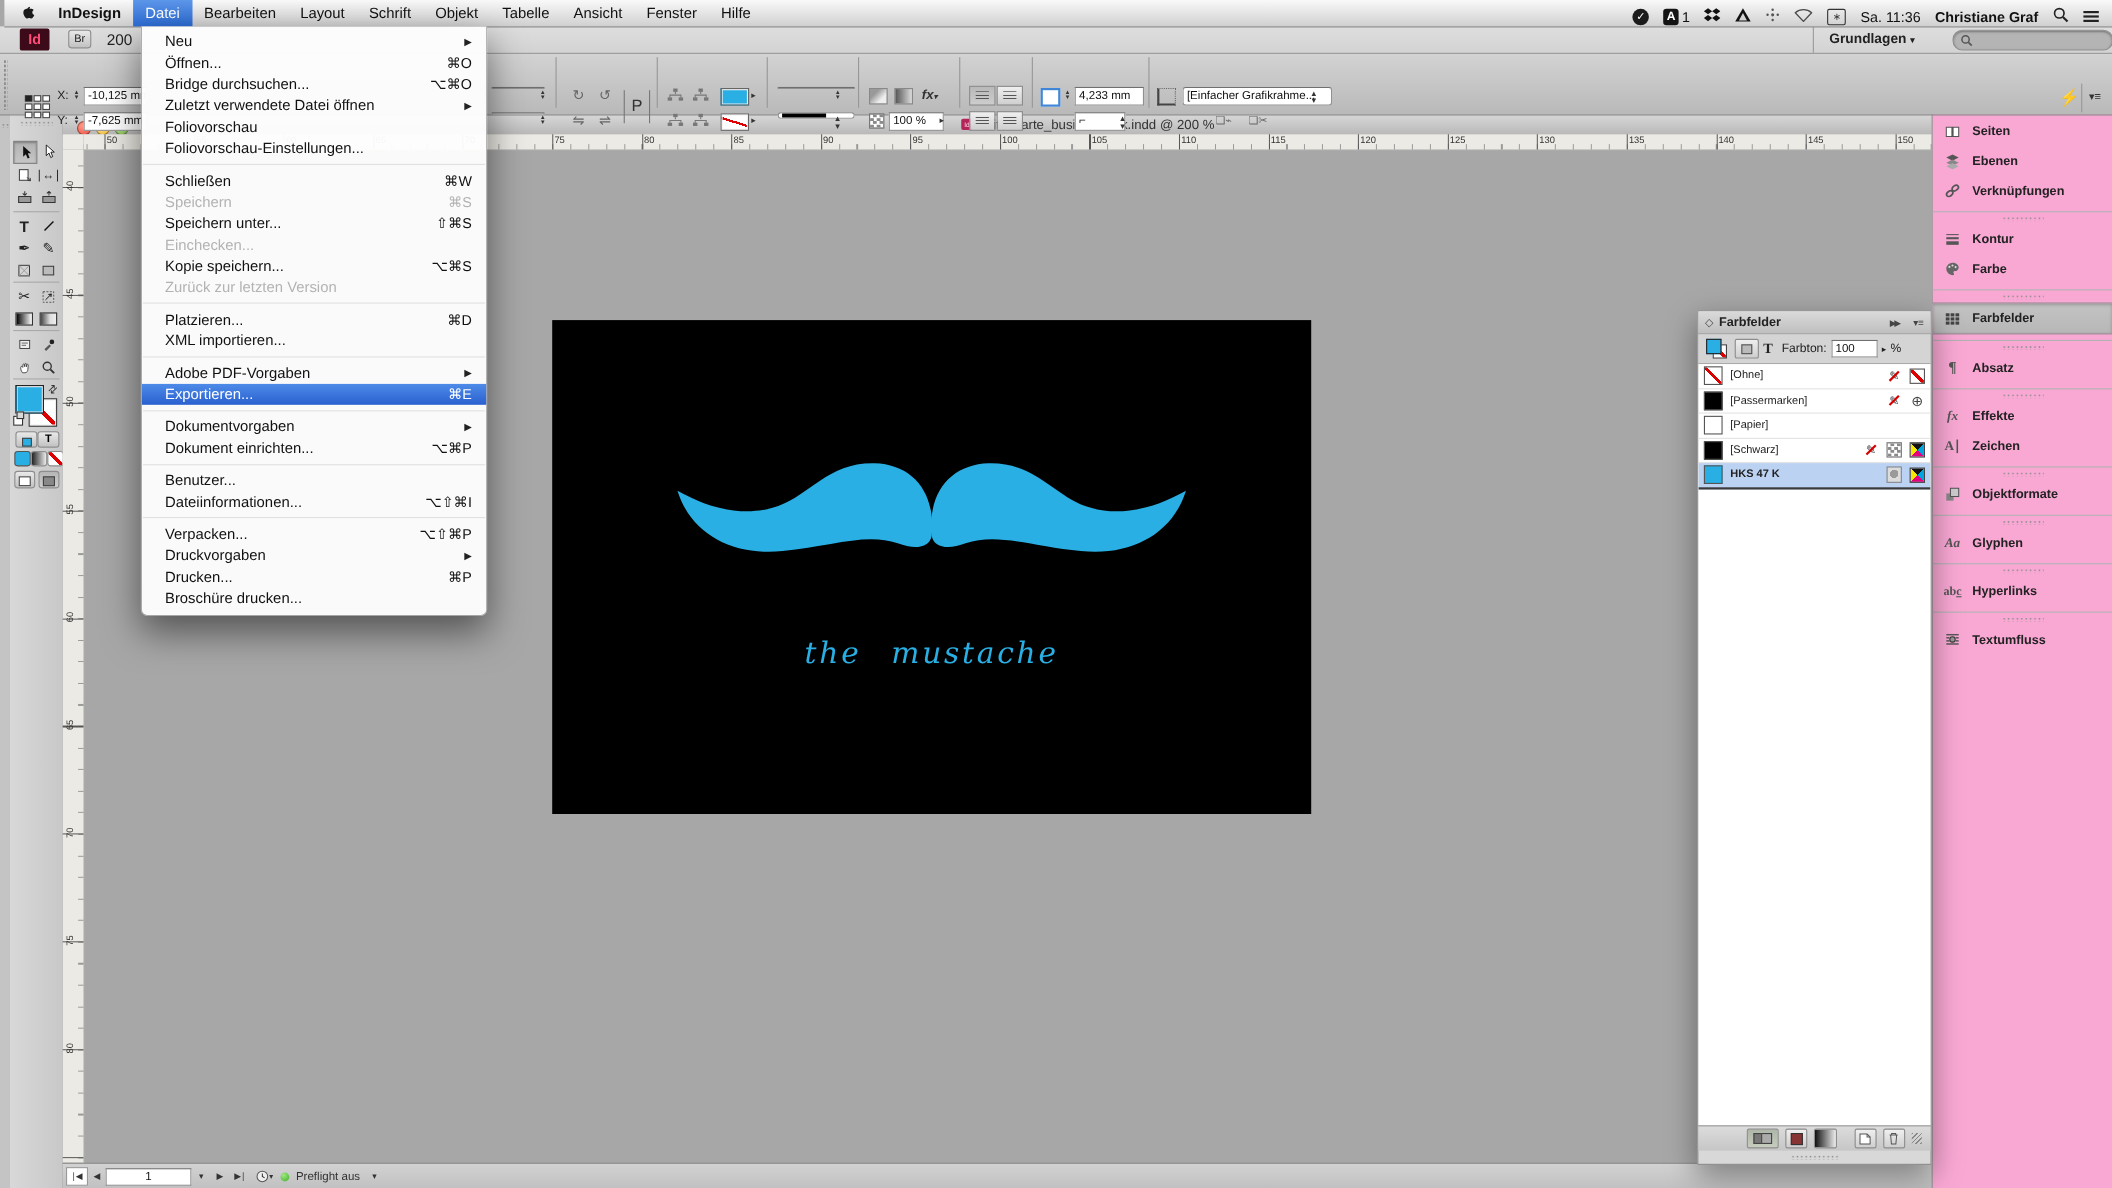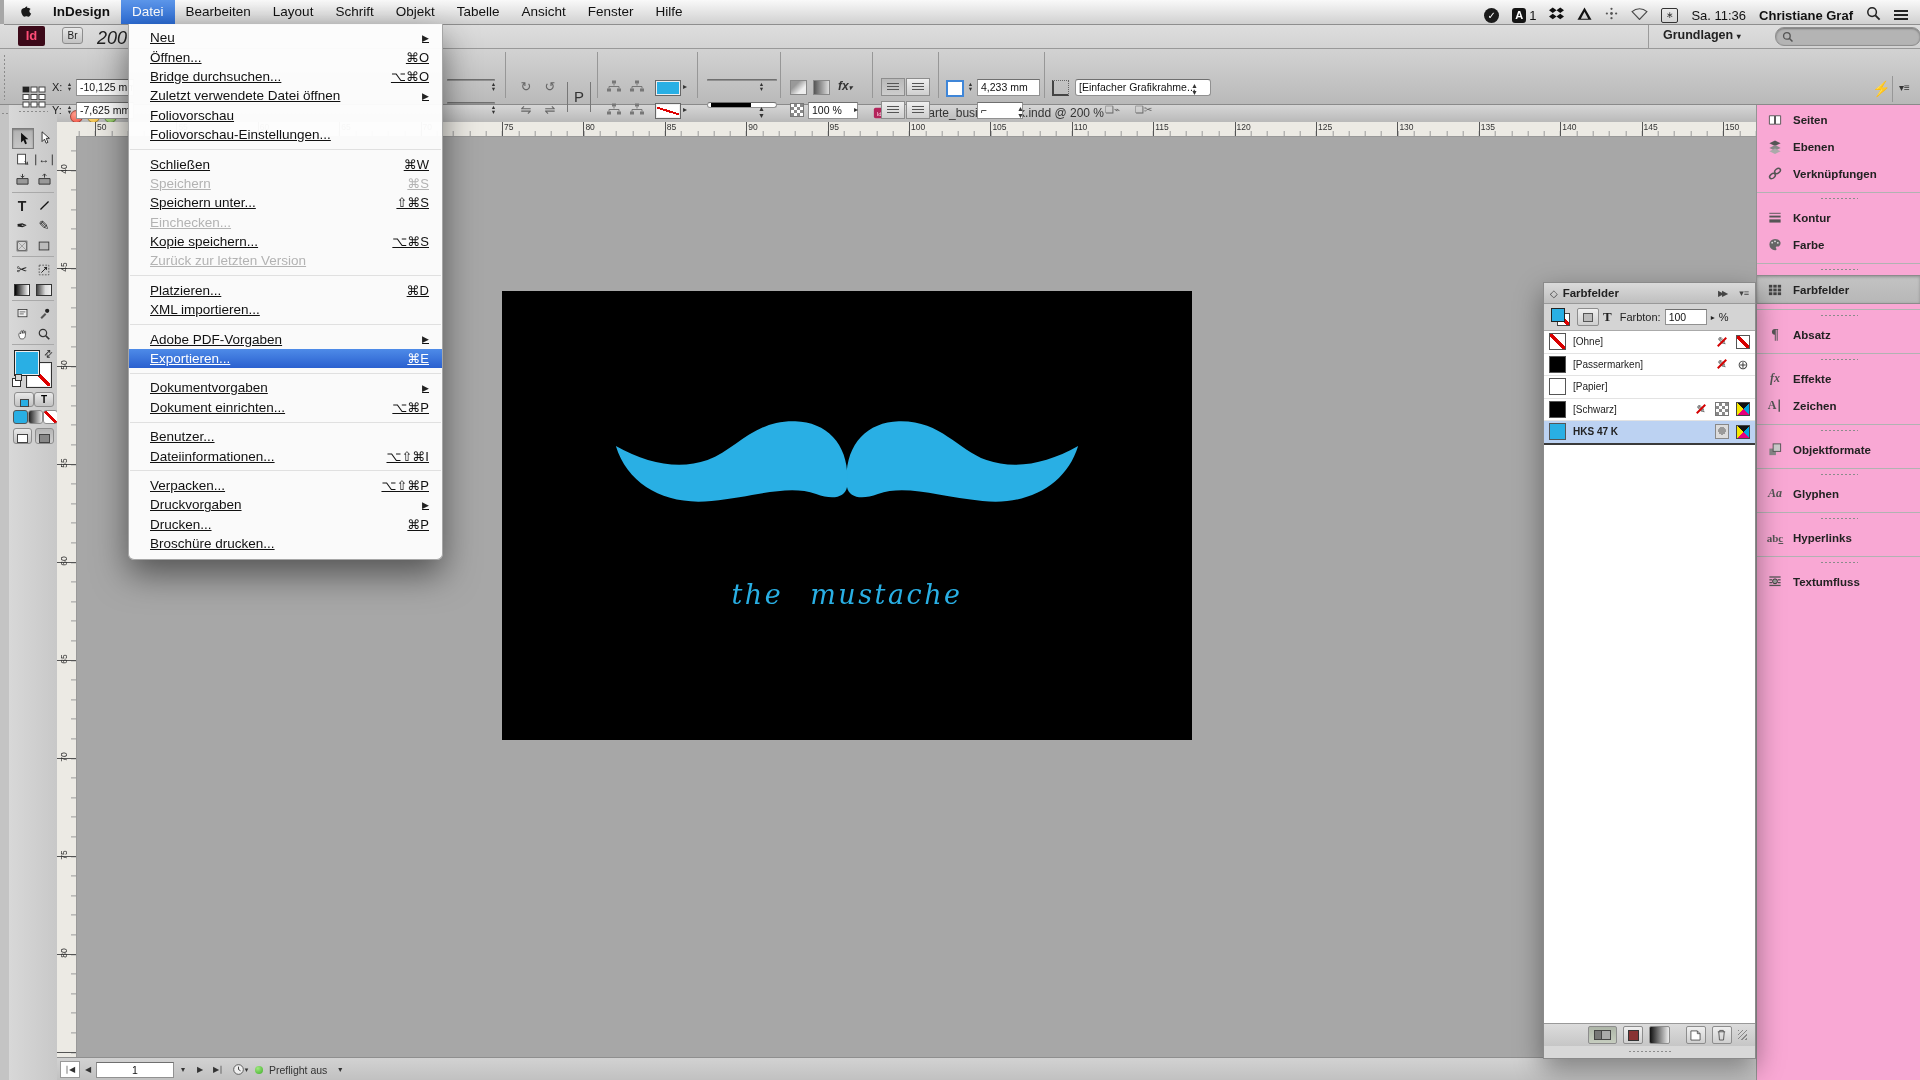--- a/index.html
+++ b/index.html
@@ -13,21 +13,21 @@
   .mb-item.appname{font-weight:bold;}
   .mb-item.active{background:linear-gradient(#5d97ea,#2c6cd5);color:#fff;}
   #menu-right{margin-left:auto;display:flex;align-items:center;gap:13px;padding-right:12px;font-size:13px;}
   .chk{width:15px;height:15px;border-radius:50%;background:#1b1b1b;color:#fff;font-size:10px;line-height:15px;text-align:center;}
   .abadge{background:#141414;color:#fff;border-radius:3px;padding:0 3px;font-weight:bold;font-size:11px;height:15px;line-height:15px;}
   .mtime{font-size:13px;}
   .muser{font-weight:bold;}
   .nlist i{display:block;width:14px;height:2px;background:#222;margin:2px 0;}
   
   #file-menu{position:absolute;left:128px;top:24px;width:313px;background:rgba(253,253,253,.97);border:1px solid #a6a6a6;border-top:none;border-radius:0 0 6px 6px;box-shadow:0 14px 34px rgba(0,0,0,.5);padding:4px 0 6px;z-index:60;font-size:13.5px;color:#111;}
-  .fm-row{display:flex;align-items:center;height:19.4px;padding:0 13px 0 21px;text-decoration:underline;}
+  .fm-row{display:flex;align-items:center;height:19.4px;padding:0 13px 0 21px;}
   .fm-label{flex:1;white-space:nowrap;}
   .fm-short{font-size:13px;}
   .fm-sub{font-size:9px;color:#222;}
   .fm-row.disabled{color:#b3b3b3;}.fm-row.disabled .fm-short{color:#b3b3b3;}
   .fm-row.hl{background:linear-gradient(#4e8be8,#2a60cf);color:#fff;}.fm-row.hl .fm-short{color:#fff;}
   .fm-sep{height:1px;background:#e0e0e0;margin:4.5px 1px;}
   
   #controlbar{position:absolute;left:0;top:24px;right:0;height:80px;background:linear-gradient(#dedede,#b9b9b9);border-bottom:1px solid #8a8a8a;z-index:20;font-size:11px;color:#222;}
   #cb-line{position:absolute;left:0;top:24px;right:0;height:1px;background:#999;}
   .idlogo{position:absolute;left:18px;top:2px;width:27px;height:20px;background:#3c0a19;color:#ff4d77;font-weight:bold;font-size:13px;text-align:center;line-height:20px;border-radius:2px;}
@@ -161,21 +161,21 @@
           <i></i>
           <i></i>
         </span>
     </div>
   </div>
 
   <div id="controlbar">
     <div id="cb-line"></div>
     <div class="idlogo">Id</div>
     <div class="a bevelbtn" style="left:62px;top:3px;width:19px;height:15px;font-size:10px;line-height:15px;">Br</div>
-    <div class="a" style="left:97px;top:4px;font-size:18px;font-style:italic;">200</div>
+    <div class="a" style="left:97px;top:4px;font-size:14px;">200</div>
     <div class="a" style="left:1648px;top:0;height:24px;width:1px;background:#9b9b9b;"></div>
     <div class="a" style="left:1663px;top:4px;font-weight:bold;font-size:12.5px;color:#222;"><span>Grundlagen</span> <span style="font-size:8px;">▾</span></div>
     <div class="searchpill">
       <svg width="12" height="12" viewBox="0 0 16 16">
           <circle cx="6.5" cy="6.5" r="4.4" fill="none" stroke="#555" stroke-width="1.8"></circle>
           <path d="M10 10 14 14" stroke="#555" stroke-width="2"></path>
         </svg>
     </div>
 
     <div class="a" style="left:3px;top:30px;width:4px;height:46px;background-image:radial-gradient(#8b8b8b 0.8px,transparent 1px);background-size:3px 4px;"></div>

